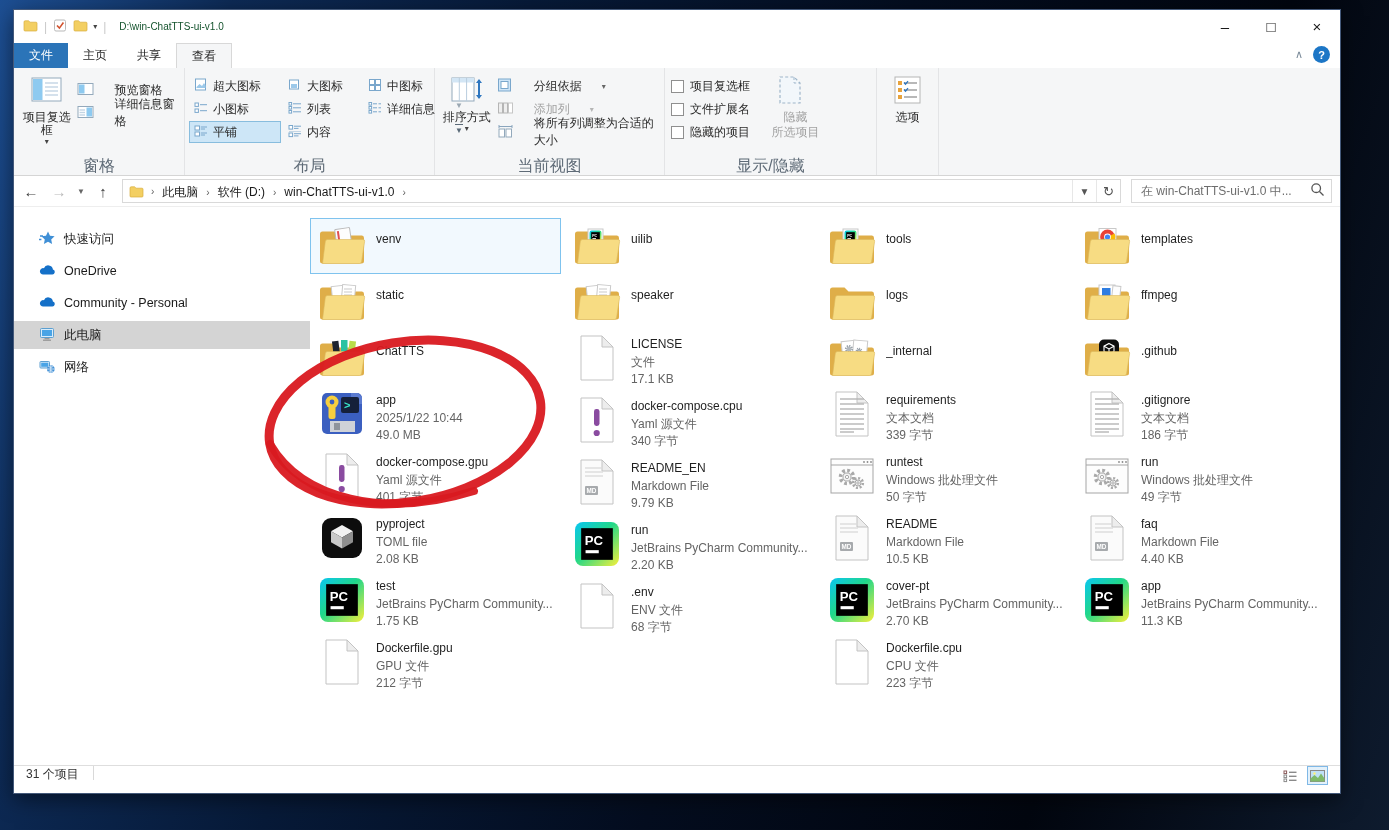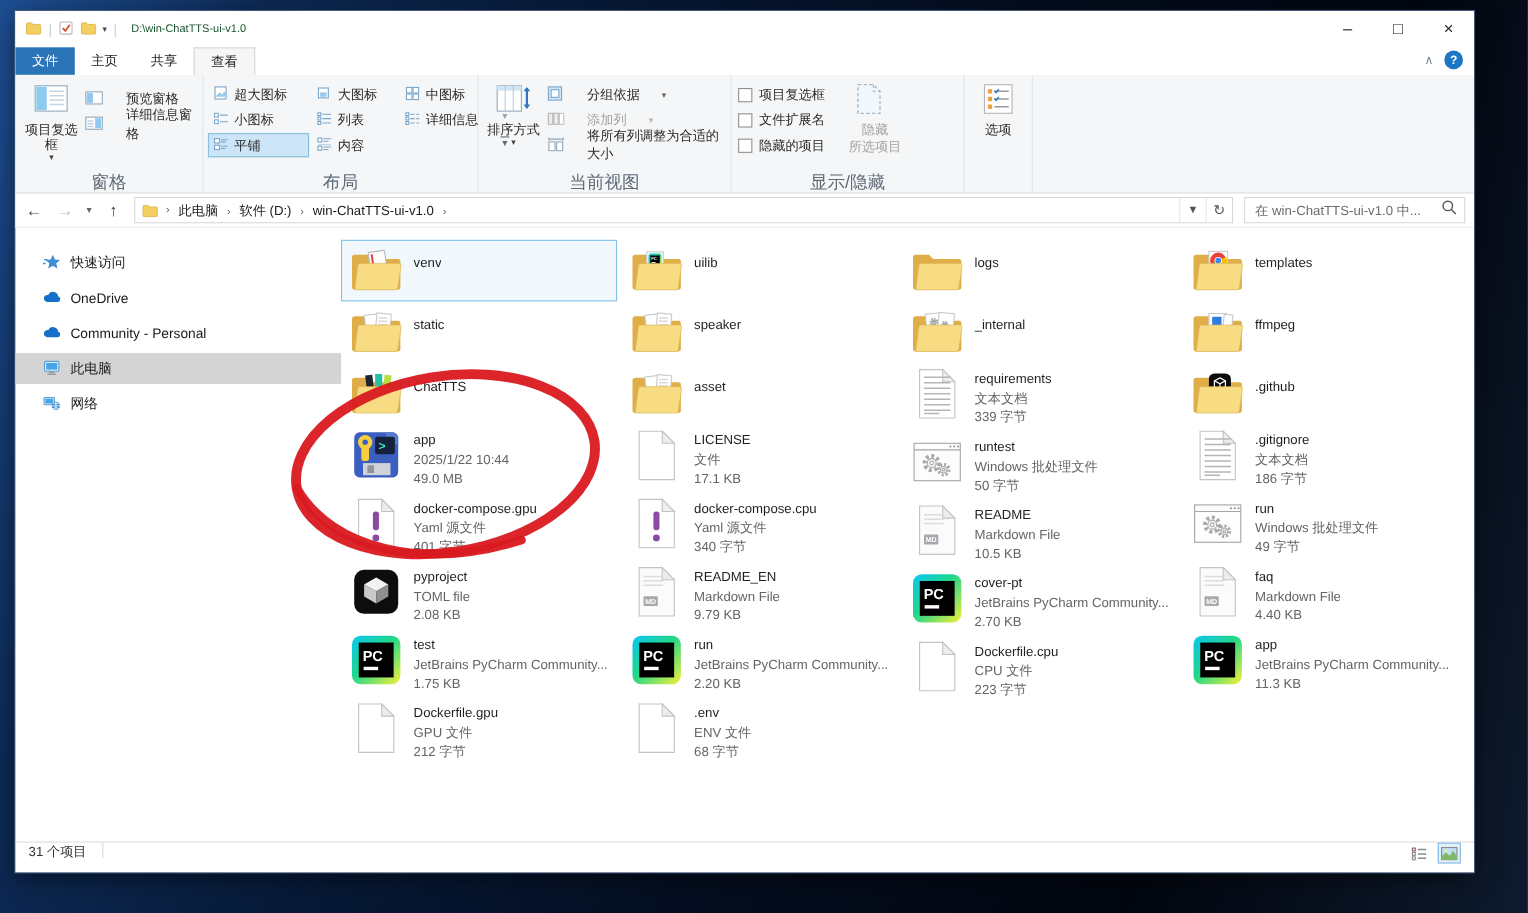--- a/index.html
+++ b/index.html
@@ -586,37 +586,20 @@
                 <line x1="26" y1="10" x2="34" y2="10" stroke="#d8d8d8" stroke-width="1.4"></line>
                 <line x1="26" y1="13" x2="34" y2="13" stroke="#d8d8d8" stroke-width="1.4"></line>
                 <path d="M4.5 37.5 L7.3 15.5 Q7.6 13.5 9.4 13.5 H45 Q47 13.5 46.6 15.5 L43.6 35.6 Q43.3 37.5 41.5 37.5 Z" fill="#f7dc83" stroke="#dcb95c" stroke-width="0.6"></path>
               </svg>
             </div>
       <div class="tile-text">
         <div class="tname">speaker</div>
 
       </div>
           </div>
-          <div class="tile folder">
-            <div class="tile-icon">
-              <svg width="48" height="40" viewBox="0 0 48 40">
-                <path d="M2 8 Q2 5.5 4.5 5.5 H16.5 L20.5 9.5 H44 Q46 9.5 46 12 V35 Q46 37.5 43.5 37.5 H4.5 Q2 37.5 2 35 Z" fill="#dfae48"></path>
-                <rect x="14" y="4" width="13" height="17" fill="#fff" stroke="#c9c9c9" transform="rotate(-6 20 12)"></rect>
-                <rect x="24" y="3" width="13" height="17" fill="#fff" stroke="#c9c9c9" transform="rotate(5 30 11)"></rect>
-                <line x1="26" y1="7" x2="34" y2="7" stroke="#d8d8d8" stroke-width="1.4"></line>
-                <line x1="26" y1="10" x2="34" y2="10" stroke="#d8d8d8" stroke-width="1.4"></line>
-                <line x1="26" y1="13" x2="34" y2="13" stroke="#d8d8d8" stroke-width="1.4"></line>
-                <path d="M4.5 37.5 L7.3 15.5 Q7.6 13.5 9.4 13.5 H45 Q47 13.5 46.6 15.5 L43.6 35.6 Q43.3 37.5 41.5 37.5 Z" fill="#f7dc83" stroke="#dcb95c" stroke-width="0.6"></path>
-              </svg>
-            </div>
-      <div class="tile-text">
-        <div class="tname">asset</div>
-
-      </div>
-          </div>
           <div class="tile file">
             <div class="tile-icon">
               <svg width="48" height="48" viewBox="0 0 48 48">
                 <path d="M8 2 H29 L40 13 V46 H8 Z" fill="#fff" stroke="#c3c3c3"></path>
                 <path d="M29 2 V13 H40 Z" fill="#ededed" stroke="#c3c3c3"></path>
               </svg>
             </div>
       <div class="tile-text">
         <div class="tname">LICENSE</div>
         <div class="tmeta">文件</div>
@@ -686,20 +669,44 @@
               </svg>
             </div>
       <div class="tile-text">
         <div class="tname">.env</div>
         <div class="tmeta">ENV 文件</div>
         <div class="tmeta">68 字节</div>
       </div>
           </div>
         </div>
         <div class="fcol">
+          <div class="tile folder">
+            <div class="tile-icon">
+              <svg width="48" height="40" viewBox="0 0 48 40">
+                <path d="M2 8 Q2 5.5 4.5 5.5 H16.5 L20.5 9.5 H44 Q46 9.5 46 12 V35 Q46 37.5 43.5 37.5 H4.5 Q2 37.5 2 35 Z" fill="#dfae48"></path>
+                <rect x="15" y="3" width="15" height="19" fill="#fff" stroke="#c9c9c9"></rect>
+                <defs>
+                  <linearGradient id="pc3" x1="0" y1="0" x2="1" y2="1">
+    <stop offset="0" stop-color="#09c6f2"></stop>
+                    <stop offset="0.45" stop-color="#21d789"></stop>
+                    <stop offset="1" stop-color="#f7ef3a"></stop>
+                  </linearGradient>
+                </defs>
+    <rect x="16.5" y="4.5" width="12" height="12" rx="2.16" fill="url(#pc3)"></rect>
+    <rect x="18.18" y="6.18" width="8.64" height="8.64" fill="#000"></rect>
+    <text x="19.14" y="10.74" font-size="3.5999999999999996" font-weight="bold" fill="#fff" font-family="Liberation Sans,sans-serif">PC</text>
+    <rect x="19.38" y="12.18" width="3.5999999999999996" height="0.8400000000000001" fill="#fff"></rect>
+                <path d="M4.5 37.5 L7.3 15.5 Q7.6 13.5 9.4 13.5 H45 Q47 13.5 46.6 15.5 L43.6 35.6 Q43.3 37.5 41.5 37.5 Z" fill="#f7dc83" stroke="#dcb95c" stroke-width="0.6"></path>
+              </svg>
+            </div>
+      <div class="tile-text">
+        <div class="tname">tools</div>
+
+      </div>
+          </div>
           <div class="tile folder">
             <div class="tile-icon">
               <svg width="48" height="40" viewBox="0 0 48 40">
                 <path d="M2 8 Q2 5.5 4.5 5.5 H16.5 L20.5 9.5 H44 Q46 9.5 46 12 V35 Q46 37.5 43.5 37.5 H4.5 Q2 37.5 2 35 Z" fill="#dfae48"></path>
                 <path d="M4.5 37.5 L7.3 15.5 Q7.6 13.5 9.4 13.5 H45 Q47 13.5 46.6 15.5 L43.6 35.6 Q43.3 37.5 41.5 37.5 Z" fill="#f7dc83" stroke="#dcb95c" stroke-width="0.6"></path>
               </svg>
             </div>
       <div class="tile-text">
         <div class="tname">logs</div>
 

